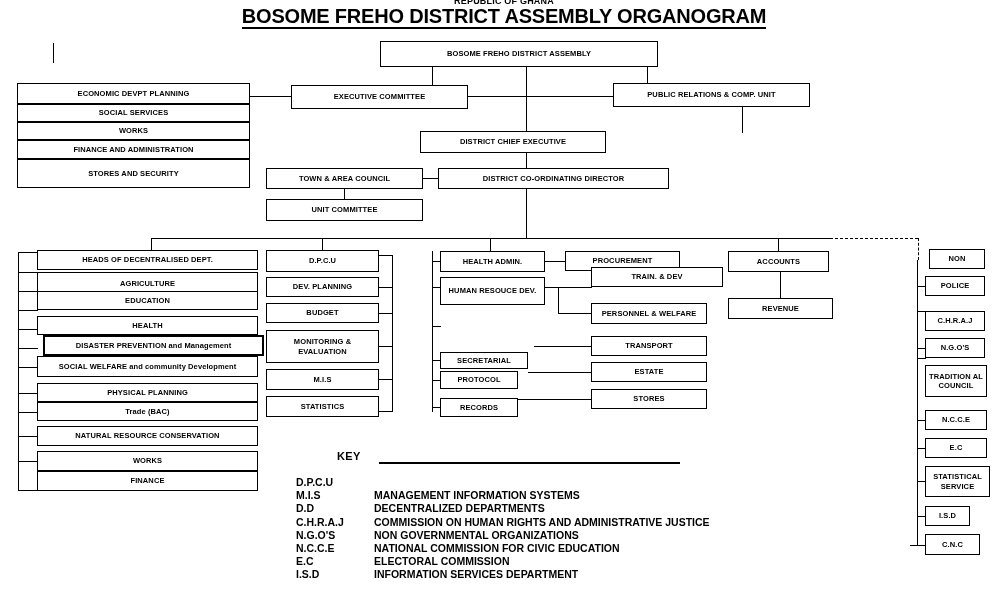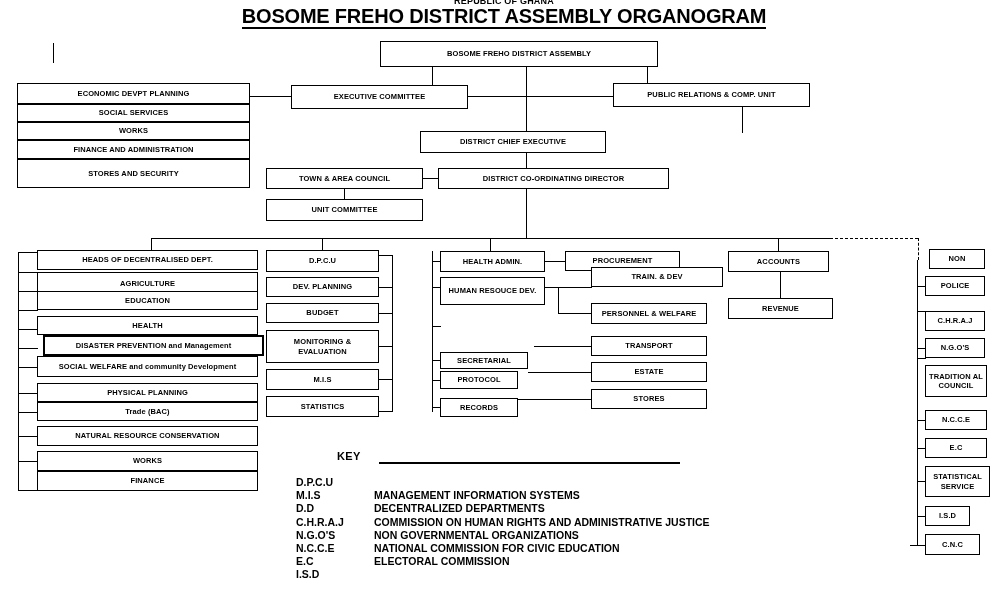--- a/index.html
+++ b/index.html
@@ -278,16 +278,17 @@
     <div class="key-row">
       <div class="key-abbr">N.C.C.E</div>
       <div class="key-full">NATIONAL COMMISSION FOR CIVIC EDUCATION</div>
     </div>
     <div class="key-row">
       <div class="key-abbr">E.C</div>
       <div class="key-full">ELECTORAL COMMISSION</div>
     </div>
     <div class="key-row">
       <div class="key-abbr">I.S.D</div>
+      <div class="key-full">INFORMATION SERVICES DEPARTMENT</div>
     </div>
   </div>
 
 </div>
 
 </body></html>

